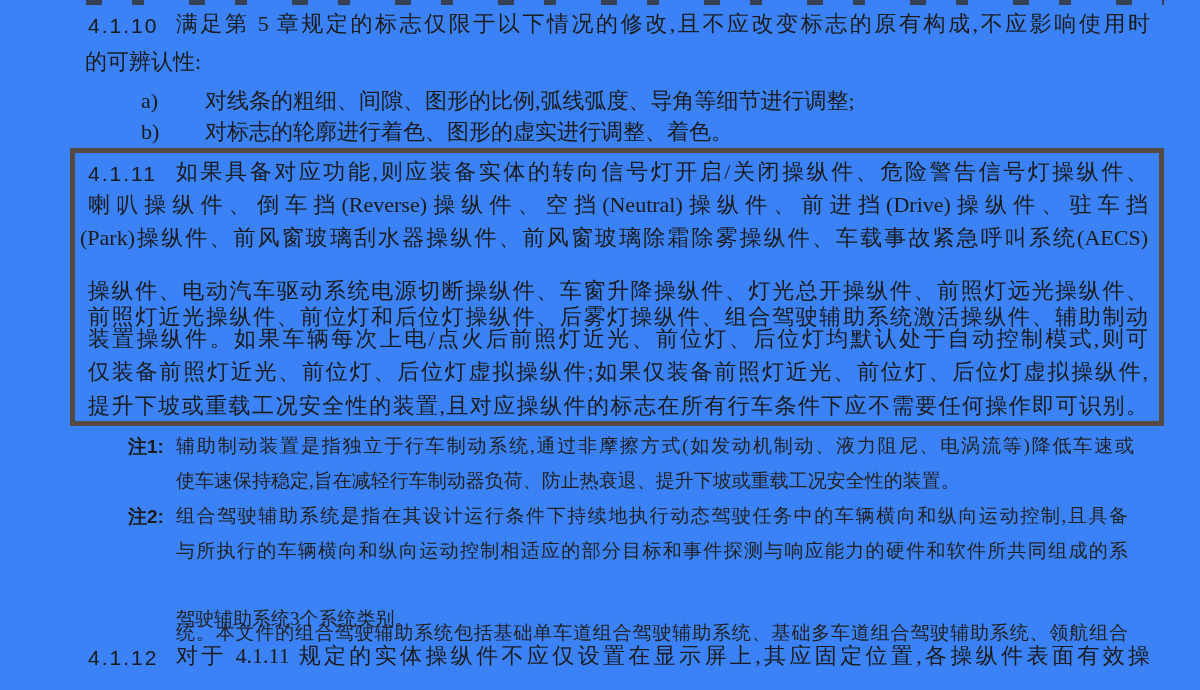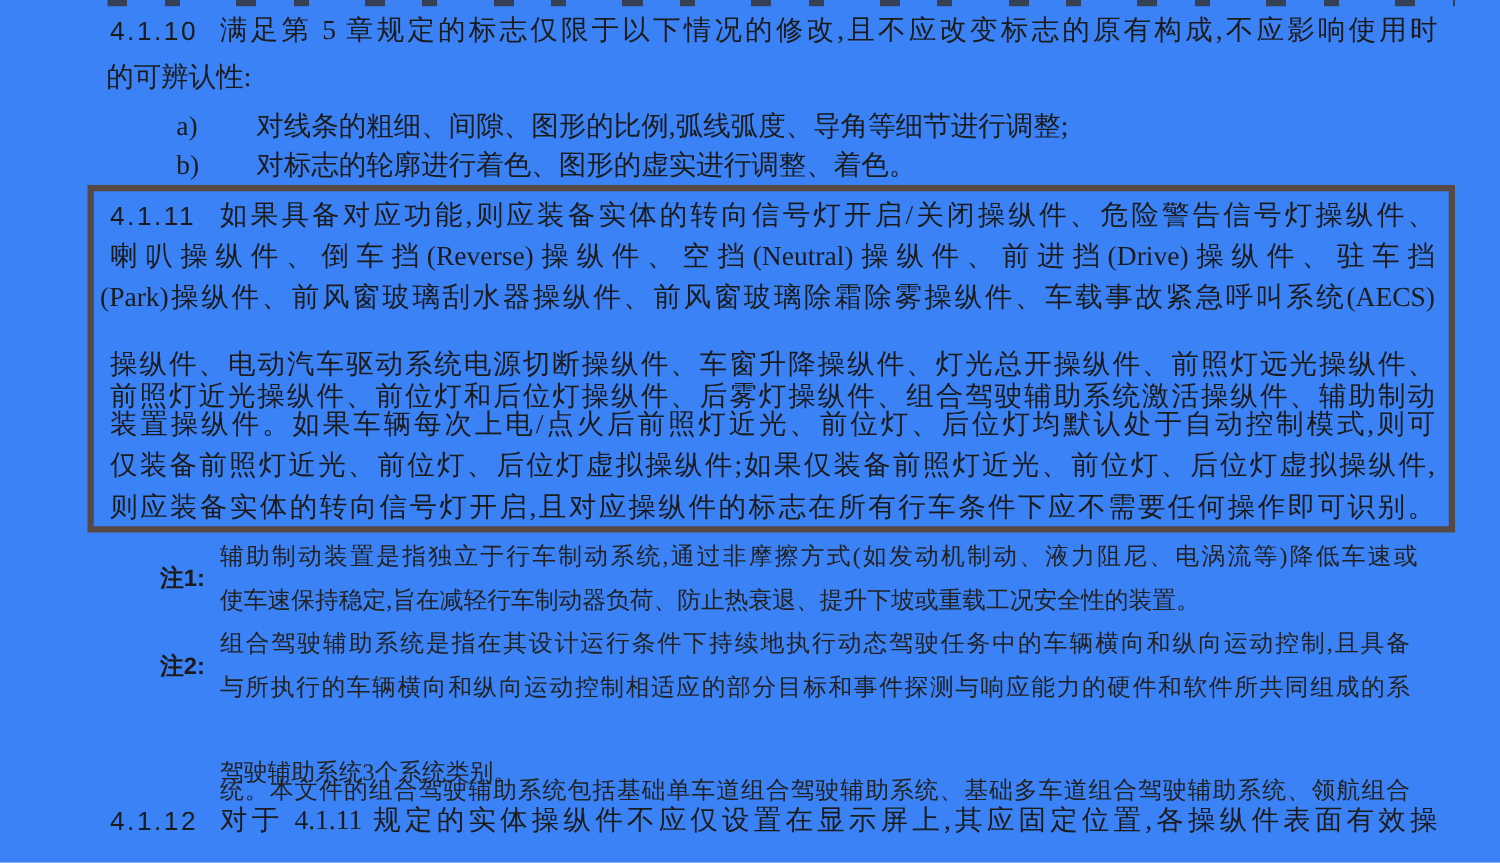--- a/index.html
+++ b/index.html
@@ -24,21 +24,21 @@
     opacity:.8;
   }
   .hbox{
     position:absolute;left:70px;top:148px;width:1094px;height:278px;
     border:5px solid #564842;box-sizing:border-box;
     background:transparent;
   }
   .note-line{position:absolute;white-space:nowrap;font-size:19px;line-height:26px;color:#222;}
   .note-label{
     position:absolute;white-space:nowrap;font-size:19px;font-weight:700;
-    font-family:"Liberation Sans","DejaVu Sans",sans-serif;color:#1b1b1b;margin-top:16px;
+    font-family:"Liberation Sans","DejaVu Sans",sans-serif;color:#1b1b1b;
   }
 </style>
 </head>
 <body>
 
 <div class="page">
 
   <div class="scan-artifact"></div>
 
   <span class="line num" style="left:88px;top:12px;">4.1.10</span>
@@ -54,21 +54,21 @@
   <div class="hbox"></div>
 
   <span class="line num" style="left:88px;top:160px;">4.1.11</span>
   <span class="line jl" style="left:176px;top:158px;width:972px;">如果具备对应功能,则应装备实体的转向信号灯开启/关闭操纵件、危险警告信号灯操纵件、</span>
   <span class="line jl" style="left:88px;top:191px;width:1060px;">喇叭操纵件、倒车挡(Reverse)操纵件、空挡(Neutral)操纵件、前进挡(Drive)操纵件、驻车挡</span>
   <span class="line jl" style="left:80px;top:224px;width:1068px;">(Park)操纵件、前风窗玻璃刮水器操纵件、前风窗玻璃除霜除雾操纵件、车载事故紧急呼叫系统(AECS)</span>
   <span class="line jl" style="left:88px;top:257px;width:1060px;margin-top:20px;">操纵件、电动汽车驱动系统电源切断操纵件、车窗升降操纵件、灯光总开操纵件、前照灯远光操纵件、</span>
   <span class="line jl" style="left:88px;top:303px;width:1060px;">前照灯近光操纵件、前位灯和后位灯操纵件、后雾灯操纵件、组合驾驶辅助系统激活操纵件、辅助制动</span>
   <span class="line jl" style="left:88px;top:325px;width:1060px;">装置操纵件。如果车辆每次上电/点火后前照灯近光、前位灯、后位灯均默认处于自动控制模式,则可</span>
   <span class="line jl" style="left:88px;top:358px;width:1060px;">仅装备前照灯近光、前位灯、后位灯虚拟操纵件;如果仅装备前照灯近光、前位灯、后位灯虚拟操纵件,</span>
-  <span class="line jl" style="left:88px;top:392px;width:1060px;">则应装备实体的转向信号灯开启,且对应操纵件的标志在所有行车条件下应不需要任何操作即可识别。</span>
+  <span class="line jl" style="left:88px;top:392px;width:1060px;">提升下坡或重载工况安全性的装置,且对应操纵件的标志在所有行车条件下应不需要任何操作即可识别。</span>
 
   <span class="note-label" style="left:128px;top:434px;">注1:</span>
   <span class="note-line jl" style="left:176px;top:433px;width:958px;">辅助制动装置是指独立于行车制动系统,通过非摩擦方式(如发动机制动、液力阻尼、电涡流等)降低车速或</span>
   <span class="note-line" style="left:176px;top:468px;">使车速保持稳定,旨在减轻行车制动器负荷、防止热衰退、提升下坡或重载工况安全性的装置。</span>
 
   <span class="note-label" style="left:128px;top:504px;">注2:</span>
   <span class="note-line jl" style="left:176px;top:503px;width:952px;">组合驾驶辅助系统是指在其设计运行条件下持续地执行动态驾驶任务中的车辆横向和纵向运动控制,且具备</span>
   <span class="note-line jl" style="left:176px;top:538px;width:952px;">与所执行的车辆横向和纵向运动控制相适应的部分目标和事件探测与响应能力的硬件和软件所共同组成的系</span>
   <span class="note-line jl" style="left:176px;top:572px;width:952px;margin-top:48px;">统。本文件的组合驾驶辅助系统包括基础单车道组合驾驶辅助系统、基础多车道组合驾驶辅助系统、领航组合</span>
   <span class="note-line" style="left:176px;top:606px;">驾驶辅助系统3个系统类别。</span>

